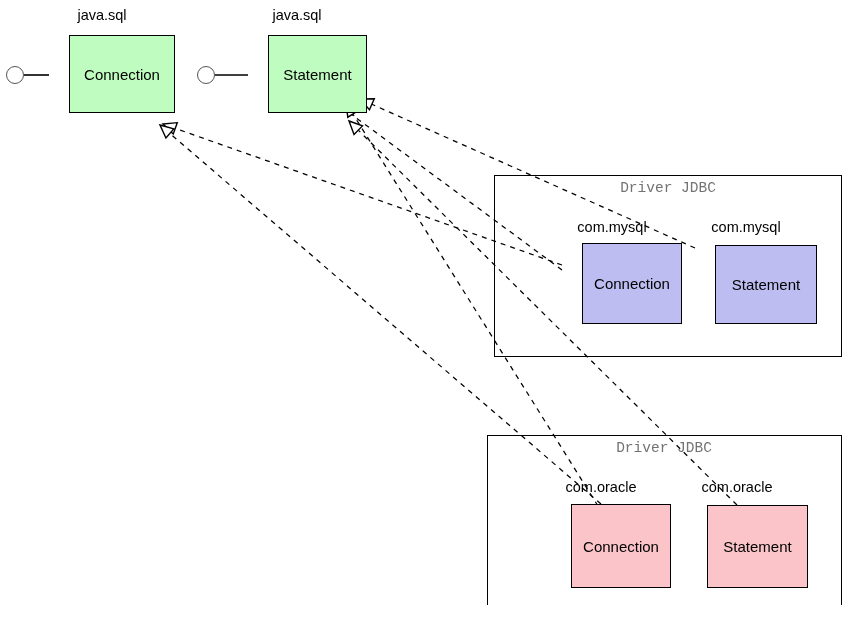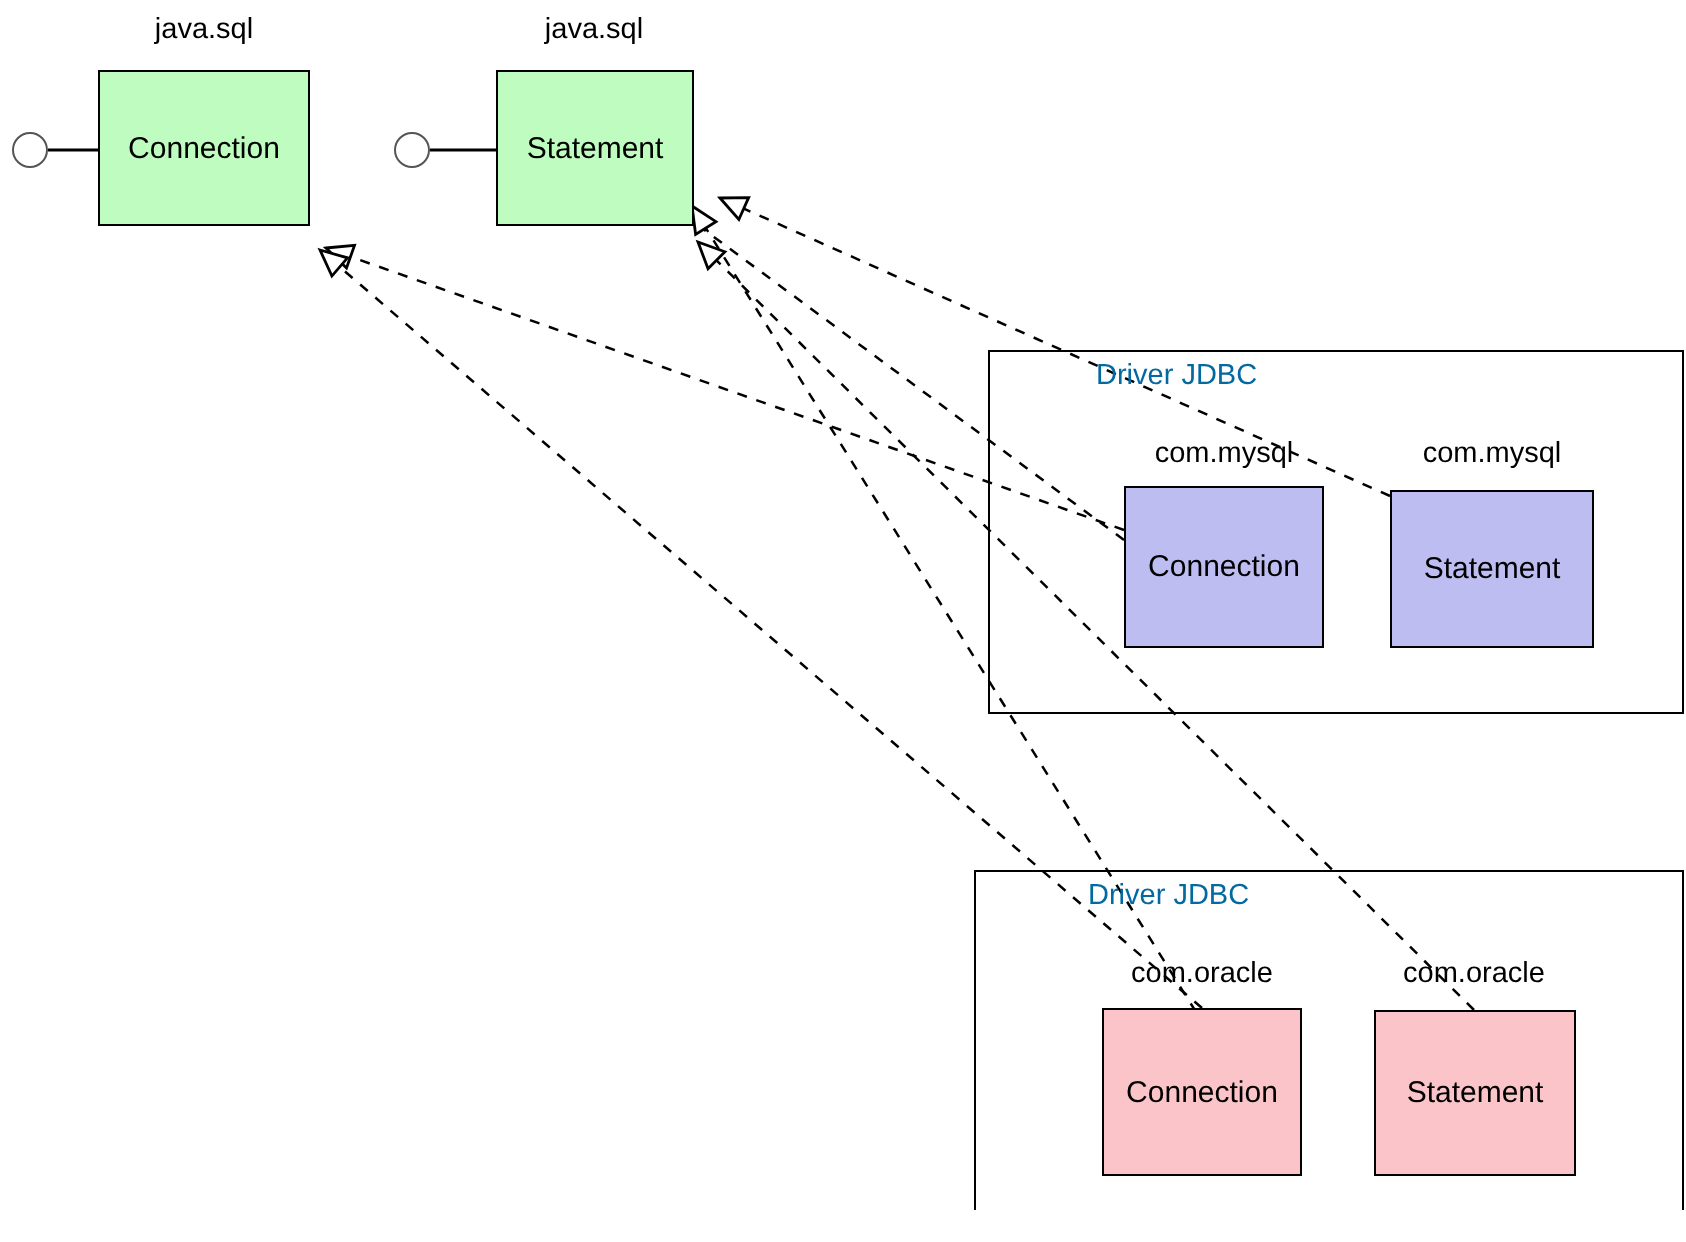--- a/index.html
+++ b/index.html
@@ -31,20 +31,21 @@
     position: absolute;
     box-sizing: border-box;
     border: 1.6px solid #000000;
     display: flex;
     align-items: center;
     justify-content: center;
     font-size: 15px;
     color: #000000;
     line-height: 1;
     z-index: 3;
+    margin-left: 20px;
   }
   .node.green  { background: #bffcbf; }
   .node.blue   { background: #bdbdf2; }
   .node.pink   { background: #fac4c8; }
 
   .pkg-label {
     position: absolute;
     font-size: 14.5px;
     color: #000000;
     white-space: nowrap;
@@ -55,24 +56,26 @@
   .container-box {
     position: absolute;
     box-sizing: border-box;
     border: 1.6px solid #000000;
     background: transparent;
     z-index: 1;
   }
   .container-title {
     position: absolute;
     font-size: 14.5px;
-    color: #0369a1;
+    color: #737373;
     white-space: nowrap;
+    text-align: center;
     z-index: 4;
     line-height: 1;
+    font-family: Liberation Mono, monospace;
   }
   .lollipop {
     position: absolute;
     box-sizing: border-box;
     border: 1.6px solid #555555;
     border-radius: 50%;
     background: #ffffff;
     z-index: 3;
   }
 </style>

